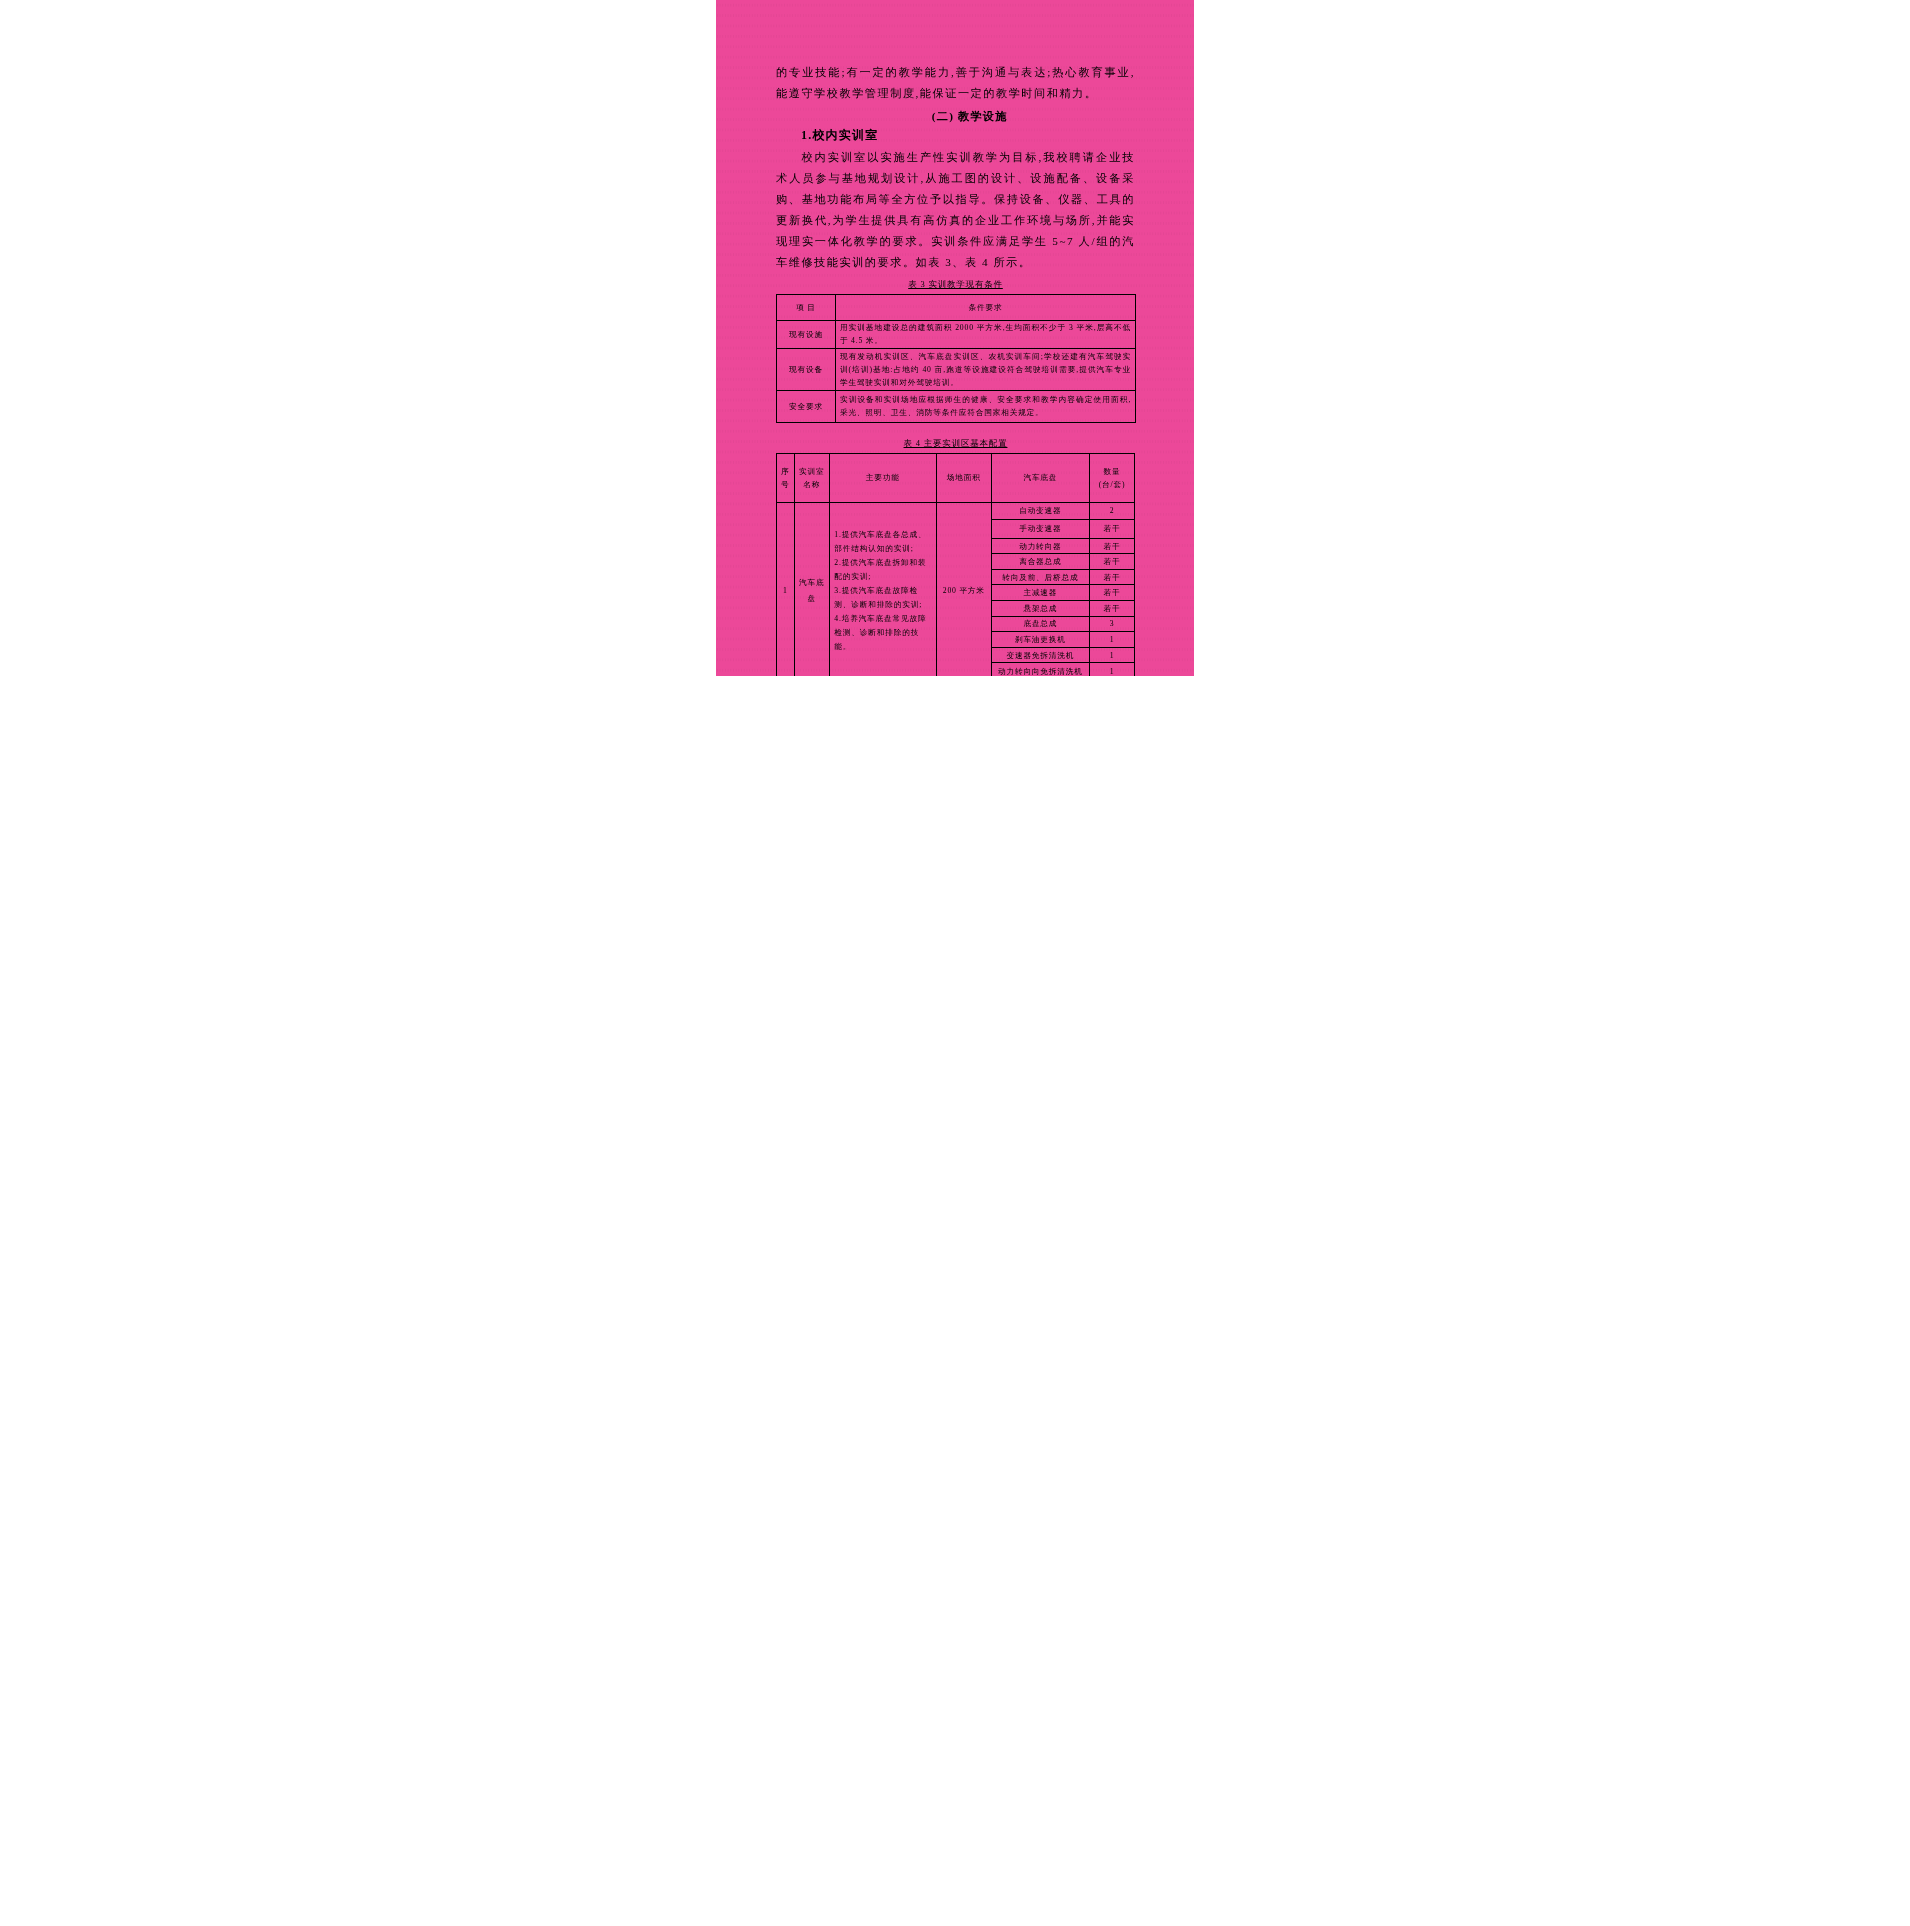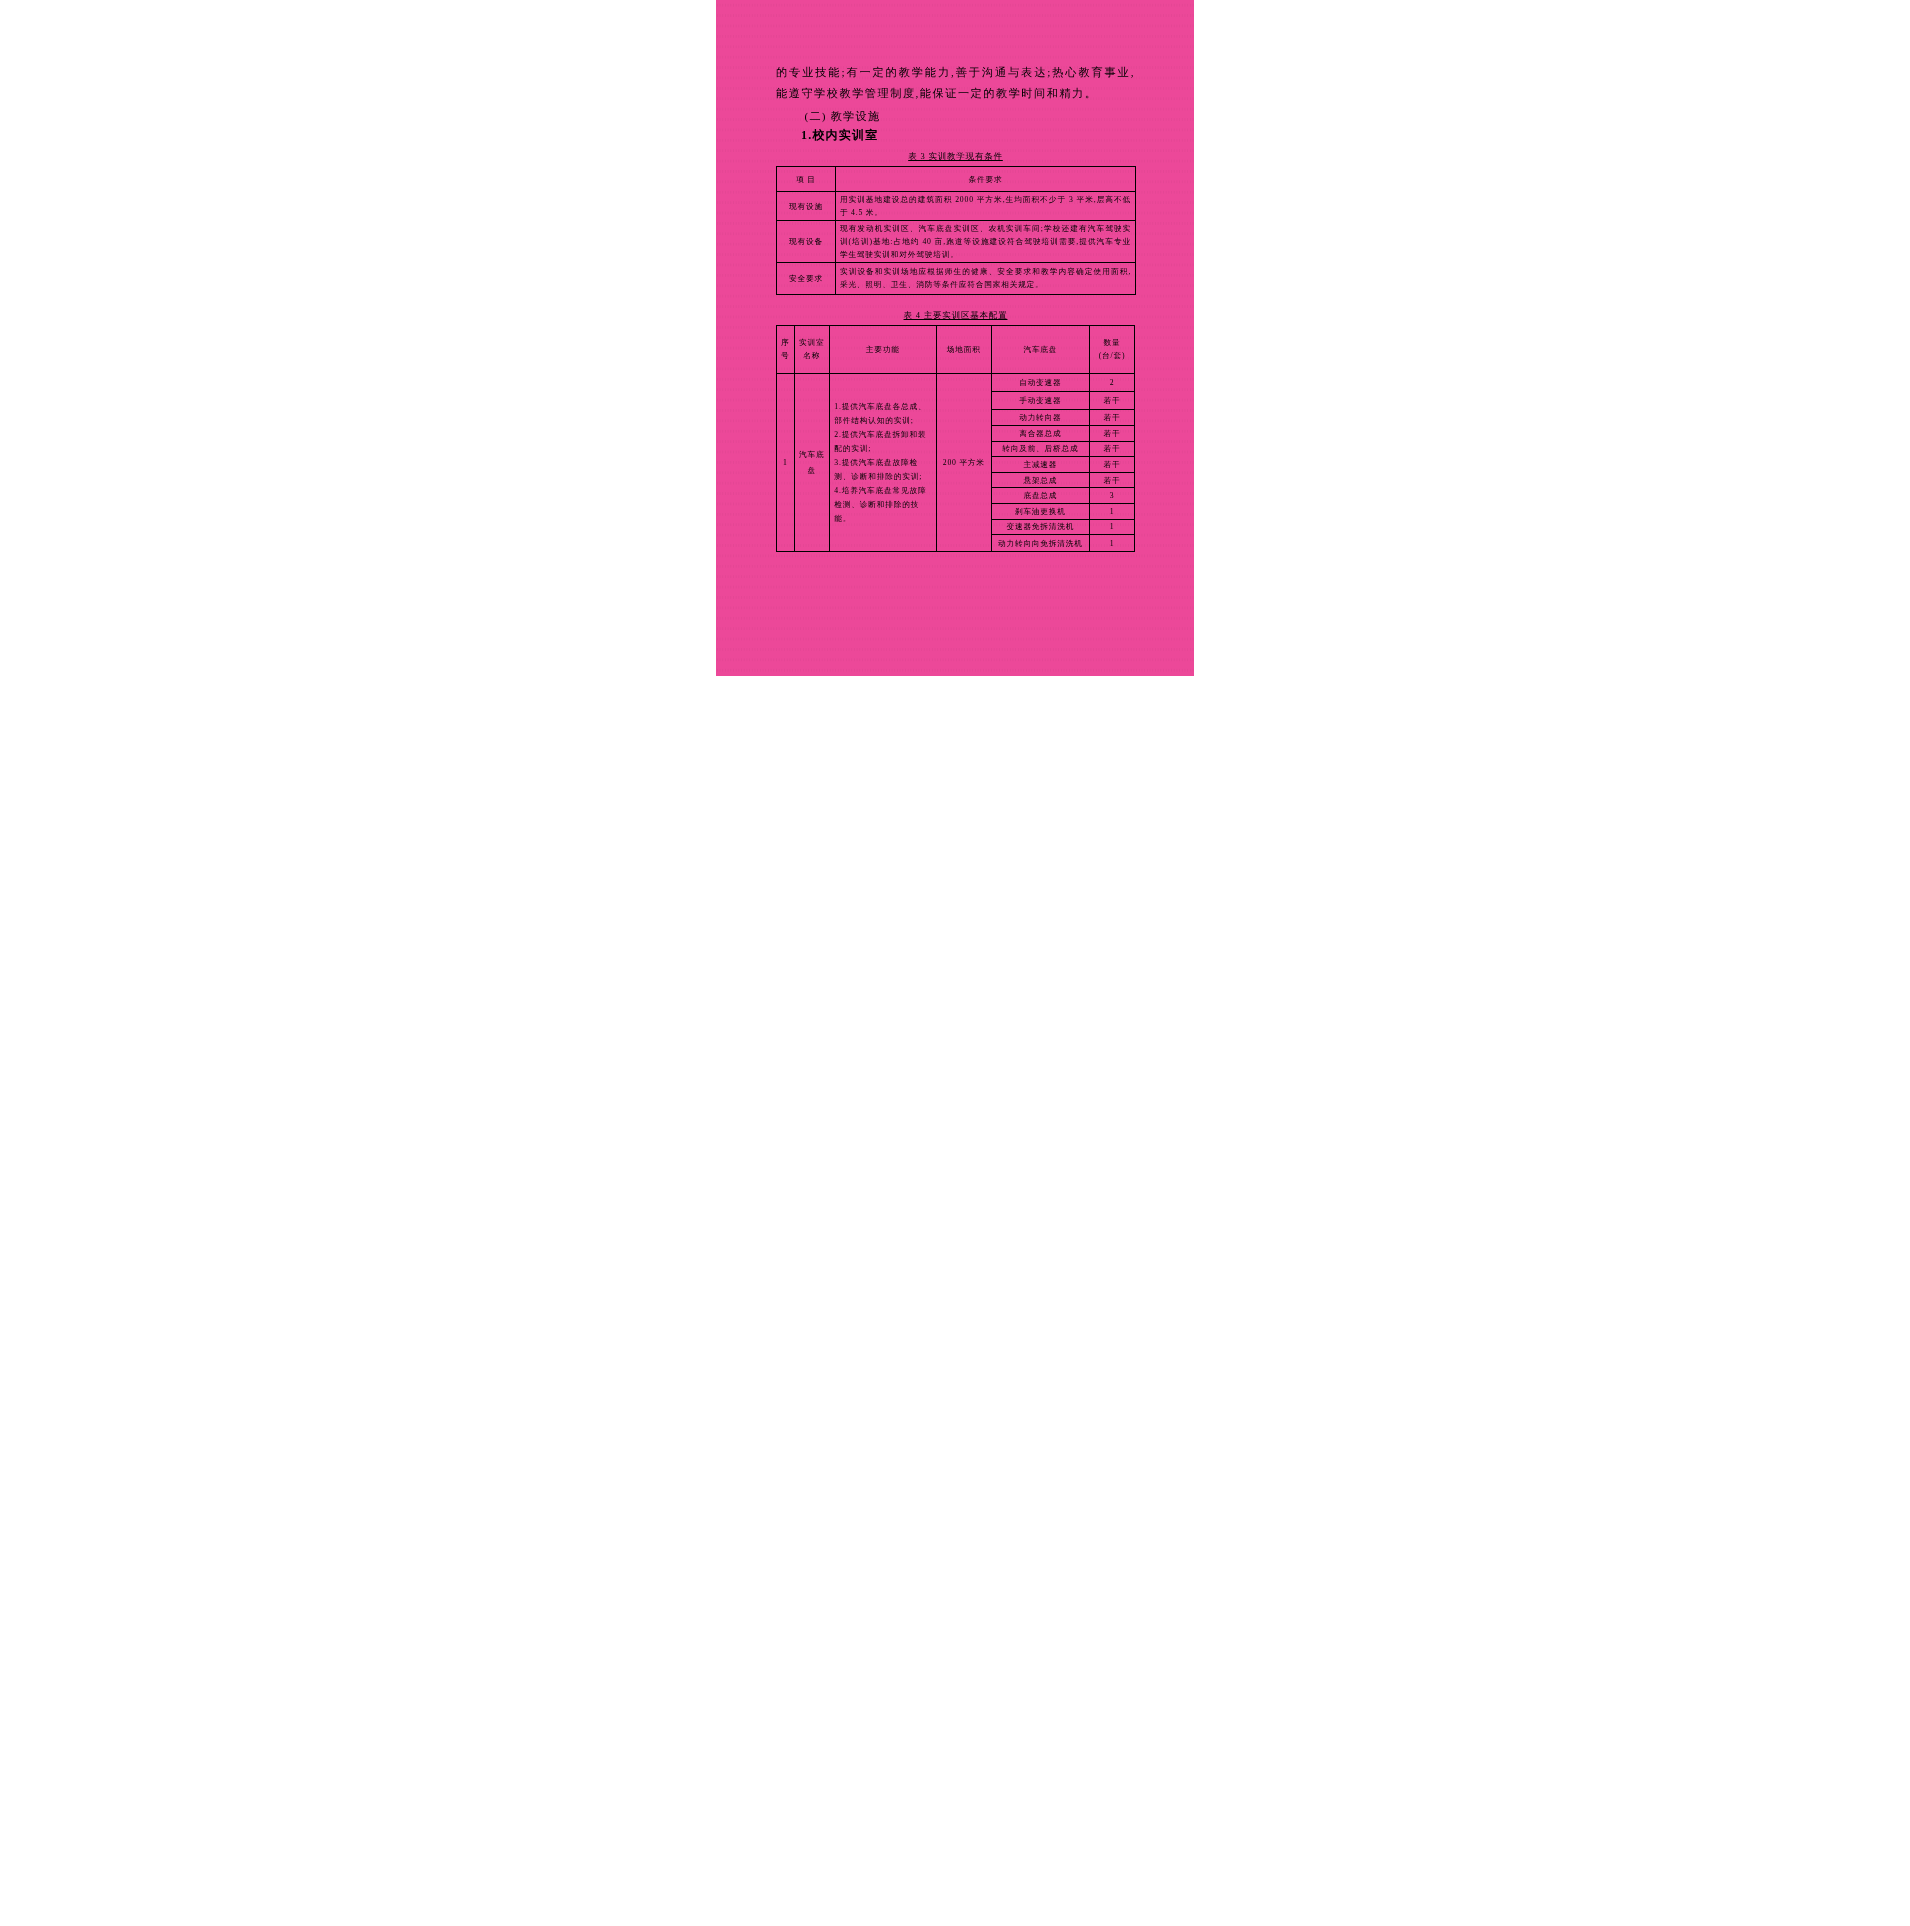--- a/index.html
+++ b/index.html
@@ -37,23 +37,24 @@
     letter-spacing: 1.5px;
     line-height: 21px;
     text-align: justify;
     text-justify: inter-ideograph;
   }
   .para.indent { text-indent: 25.4px; margin-top: 2.3px; }
   .h-section {
     margin: 3.9px 0 0 0;
     padding-left: 28.5px;
     font-size: 11.2px;
-    font-weight: normal;
+    font-weight: bold;
     letter-spacing: 1.2px;
     line-height: 17.7px;
+    text-align: center;
   }
   .h-sub {
     margin: 0.8px 0 0 0;
     padding-left: 25px;
     font-size: 12px;
     font-weight: bold;
     letter-spacing: 1.2px;
     line-height: 18.5px;
   }
   .caption {
@@ -137,20 +138,21 @@
 
 <div class="page">
   <div class="content">
 
     <p class="para">的专业技能;有一定的教学能力,善于沟通与表达;热心教育事业,能遵守学校教学管理制度,能保证一定的教学时间和精力。</p>
 
     <p class="h-section">(二) 教学设施</p>
 
     <p class="h-sub">1.校内实训室</p>
 
+    <p class="para indent">校内实训室以实施生产性实训教学为目标,我校聘请企业技术人员参与基地规划设计,从施工图的设计、设施配备、设备采购、基地功能布局等全方位予以指导。保持设备、仪器、工具的更新换代,为学生提供具有高仿真的企业工作环境与场所,并能实现理实一体化教学的要求。实训条件应满足学生 5~7 人/组的汽车维修技能实训的要求。如表 3、表 4 所示。</p>
 
     <p class="caption">表 3  实训教学现有条件</p>
 
     <table class="t3">
       <colgroup>
           <col style="width:59px">
           <col style="width:300px">
         </colgroup>
       <thead>
         <tr>

